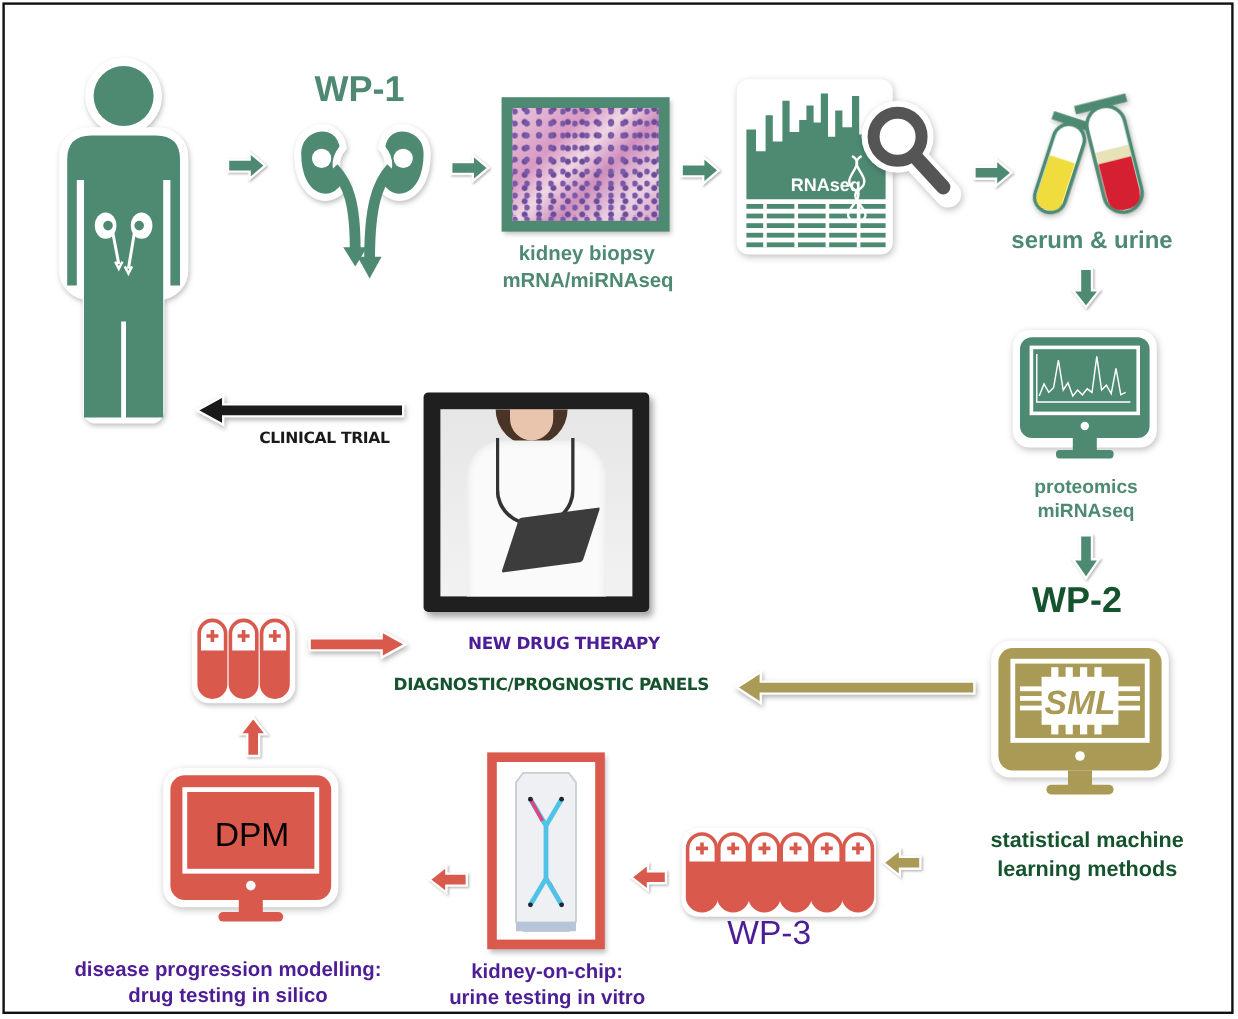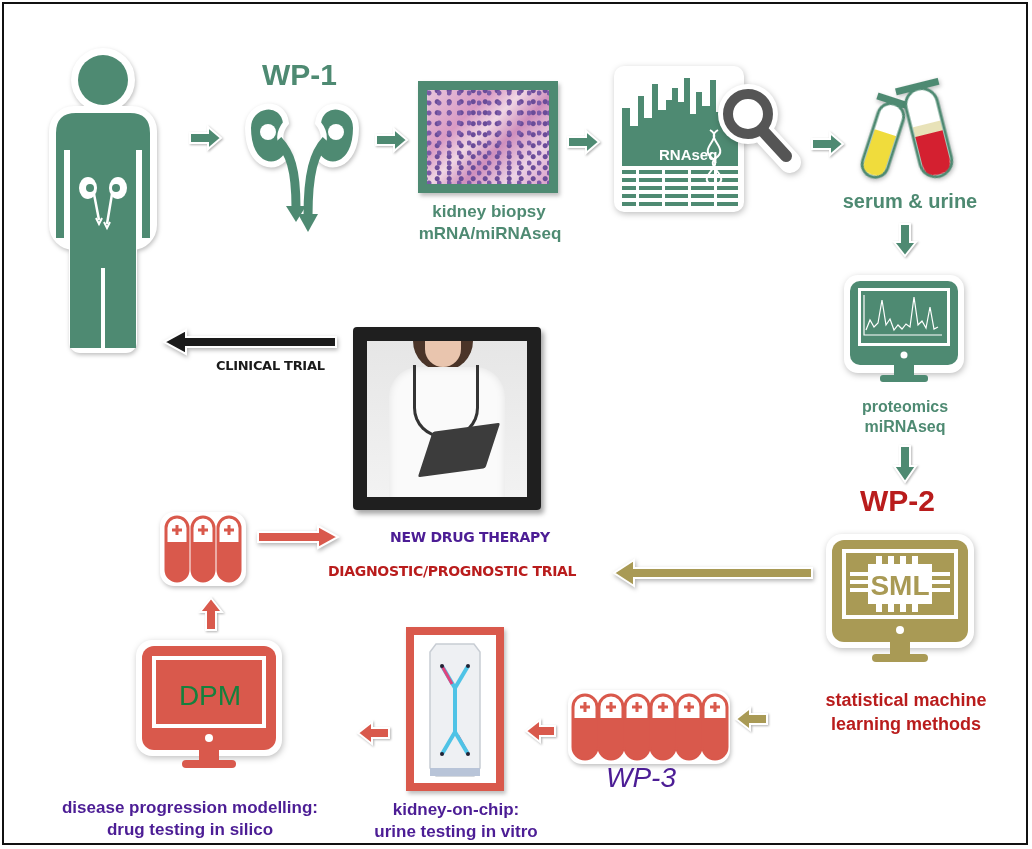--- a/index.html
+++ b/index.html
@@ -1,21 +1,21 @@
 <!DOCTYPE html>
 <html><head>
 <meta charset="utf-8">
 <style>
   html,body{margin:0;padding:0;}
   body{width:1032px;height:849px;background:#ffffff;position:relative;overflow:hidden;font-family:"Liberation Sans",sans-serif;}
   .frame{position:absolute;left:2px;top:2px;width:1026px;height:843px;border:2px solid #111;box-sizing:border-box;}
   .abs{position:absolute;}
   .lbl{position:absolute;font-family:"Liberation Sans",sans-serif;font-weight:bold;text-align:center;white-space:nowrap;}
   .green{color:#4e8a72;}
-  .olive{color:#b91c1c;}
+  .olive{color:#14532d;}
   .red{color:#4c1d95;}
   .sans2{font-family:"DejaVu Sans",sans-serif;margin-left:24px;}
   svg{position:absolute;overflow:visible;}
 </style>
 </head>
 <body>
 
 <div class="frame"></div>
 
 <svg style="left:38px;top:48px" width="130" height="310" viewBox="0 0 130 310">
@@ -170,30 +170,30 @@
       <rect x="24" y="46" width="20" height="4"></rect>
       <rect x="24" y="54" width="20" height="4"></rect>
     <rect x="104" y="38" width="20" height="4"></rect>
       <rect x="104" y="46" width="20" height="4"></rect>
       <rect x="104" y="54" width="20" height="4"></rect>
   </g>
   <circle cx="74" cy="96" r="4" fill="#fff"></circle>
   <rect x="64" y="108" width="20" height="14" fill="#a99a55"></rect>
   <rect x="46" y="120" width="56" height="8" rx="4" fill="#a99a55"></rect>
 </svg>
-<div class="lbl" style="left:870px;top:570px;width:60px;font-size:28px;color:#a99a55;">SML</div>
+<div class="lbl" style="left:870px;top:570px;width:60px;font-size:28px;color:#a99a55;font-style:italic;">SML</div>
 <div class="lbl olive" style="left:806px;top:690px;width:200px;font-size:18px;">statistical machine</div>
 <div class="lbl olive" style="left:806px;top:714px;width:200px;font-size:18px;">learning methods</div>
 
 <svg style="left:610px;top:558px" width="206" height="30" viewBox="0 0 206 30">
   <path d="M202 10 L24 10 L24 2 L4 15 L24 28 L24 20 L202 20 Z" fill="#a99a55" stroke="#fff" stroke-width="2" style="filter:drop-shadow(1px 2px 2px rgba(0,0,0,0.3))"></path>
 </svg>
 
 <div class="lbl red sans2" style="left:366px;top:529px;font-size:14px;letter-spacing:-0.3px;">NEW DRUG THERAPY</div>
-<div class="lbl olive sans2" style="left:304px;top:563px;font-size:14px;letter-spacing:-0.3px;">DIAGNOSTIC/PROGNOSTIC TRIAL</div>
+<div class="lbl olive sans2" style="left:304px;top:563px;font-size:14px;letter-spacing:-0.3px;">DIAGNOSTIC/PROGNOSTIC PANELS</div>
 
 <div class="abs" style="left:353px;top:327px;width:188px;height:183px;background:#1f1f1f;border-radius:4px;box-shadow:3px 4px 5px rgba(0,0,0,0.35);">
   <div class="abs" style="left:14px;top:14px;width:160px;height:156px;background:linear-gradient(180deg,#e6e6e6,#f2f2f2);overflow:hidden;">
     <div class="abs" style="left:46px;top:0;width:60px;height:30px;background:#4a3428;border-radius:0 0 30px 30px;"></div>
     <div class="abs" style="left:58px;top:0;width:36px;height:26px;background:#e9c5ae;border-radius:0 0 18px 18px;"></div>
     <div class="abs" style="left:22px;top:26px;width:116px;height:140px;background:#fafafa;border-radius:30px 30px 0 0;box-shadow:inset 0 0 8px rgba(0,0,0,0.1);"></div>
     <div class="abs" style="left:46px;top:24px;width:60px;height:70px;border:3px solid #333;border-top:none;border-radius:0 0 30px 30px;"></div>
     <div class="abs" style="left:60px;top:86px;width:64px;height:46px;background:#3c3c3c;transform:skewX(-25deg) rotate(-8deg);border-radius:2px;"></div>
   </div>
 </div>
@@ -232,21 +232,21 @@
   <g style="filter:drop-shadow(1px 2px 3px rgba(0,0,0,0.25))">
     <rect x="0" y="0" width="146" height="116" rx="16" fill="#fff"></rect>
   </g>
   <rect x="6" y="6" width="134" height="104" rx="12" fill="#d9594c"></rect>
   <rect x="16" y="16" width="114" height="72" fill="#fff"></rect>
   <rect x="20" y="20" width="106" height="64" fill="#d9594c"></rect>
   <circle cx="73" cy="98" r="4" fill="#fff"></circle>
   <rect x="63" y="110" width="20" height="12" fill="#d9594c"></rect>
   <rect x="46" y="120" width="54" height="8" rx="4" fill="#d9594c"></rect>
 </svg>
-<div class="lbl" style="left:160px;top:680px;width:100px;font-size:28px;font-weight:normal;color:#15803d;">DPM</div>
+<div class="lbl" style="left:160px;top:680px;width:100px;font-size:28px;font-weight:normal;color:#000000;">DPM</div>
 <div class="lbl red" style="left:50px;top:798px;width:280px;font-size:17px;">disease progression modelling:</div>
 <div class="lbl red" style="left:50px;top:820px;width:280px;font-size:17px;">drug testing in silico</div>
 
 <svg style="left:356px;top:720px" width="36" height="26" viewBox="0 0 36 26">
   <path d="M33 8 L16 8 L16 2 L2 13 L16 24 L16 18 L33 18 Z" fill="#d9594c" stroke="#fff" stroke-width="2" style="filter:drop-shadow(1px 1px 1px rgba(0,0,0,0.3))"></path>
 </svg>
 
 <div class="abs" style="left:406px;top:627px;width:98px;height:164px;background:#d9594c;box-shadow:2px 3px 4px rgba(0,0,0,0.25);">
   <div class="abs" style="left:8px;top:8px;width:82px;height:148px;background:#fff;"></div>
 </div>
@@ -290,17 +290,17 @@
     <path d="M83 28 L107 28 L107 57 Q107 69 95 69 Q83 69 83 57 Z" fill="#d9594c"></path>
     <path d="M95 12 L95 22 M90 17 L100 17" stroke="#d9594c" stroke-width="3"></path>
     <rect x="109" y="5" width="24" height="64" rx="12" fill="#fff" stroke="#d9594c" stroke-width="3"></rect>
     <path d="M109 28 L133 28 L133 57 Q133 69 121 69 Q109 69 109 57 Z" fill="#d9594c"></path>
     <path d="M121 12 L121 22 M116 17 L126 17" stroke="#d9594c" stroke-width="3"></path>
     <rect x="135" y="5" width="24" height="64" rx="12" fill="#fff" stroke="#d9594c" stroke-width="3"></rect>
     <path d="M135 28 L159 28 L159 57 Q159 69 147 69 Q135 69 135 57 Z" fill="#d9594c"></path>
     <path d="M147 12 L147 22 M142 17 L152 17" stroke="#d9594c" stroke-width="3"></path>
   </g>
 </svg>
-<div class="lbl red" style="left:606px;top:762px;font-size:28px;font-weight:normal;font-style:italic;">WP-3</div>
+<div class="lbl red" style="left:606px;top:762px;font-size:28px;font-weight:normal;">WP-3</div>
 
 <svg style="left:734px;top:706px" width="36" height="26" viewBox="0 0 36 26">
   <path d="M33 8 L16 8 L16 2 L2 13 L16 24 L16 18 L33 18 Z" fill="#a99a55" stroke="#fff" stroke-width="2" style="filter:drop-shadow(1px 1px 1px rgba(0,0,0,0.3))"></path>
 </svg>
 
 </body></html>

